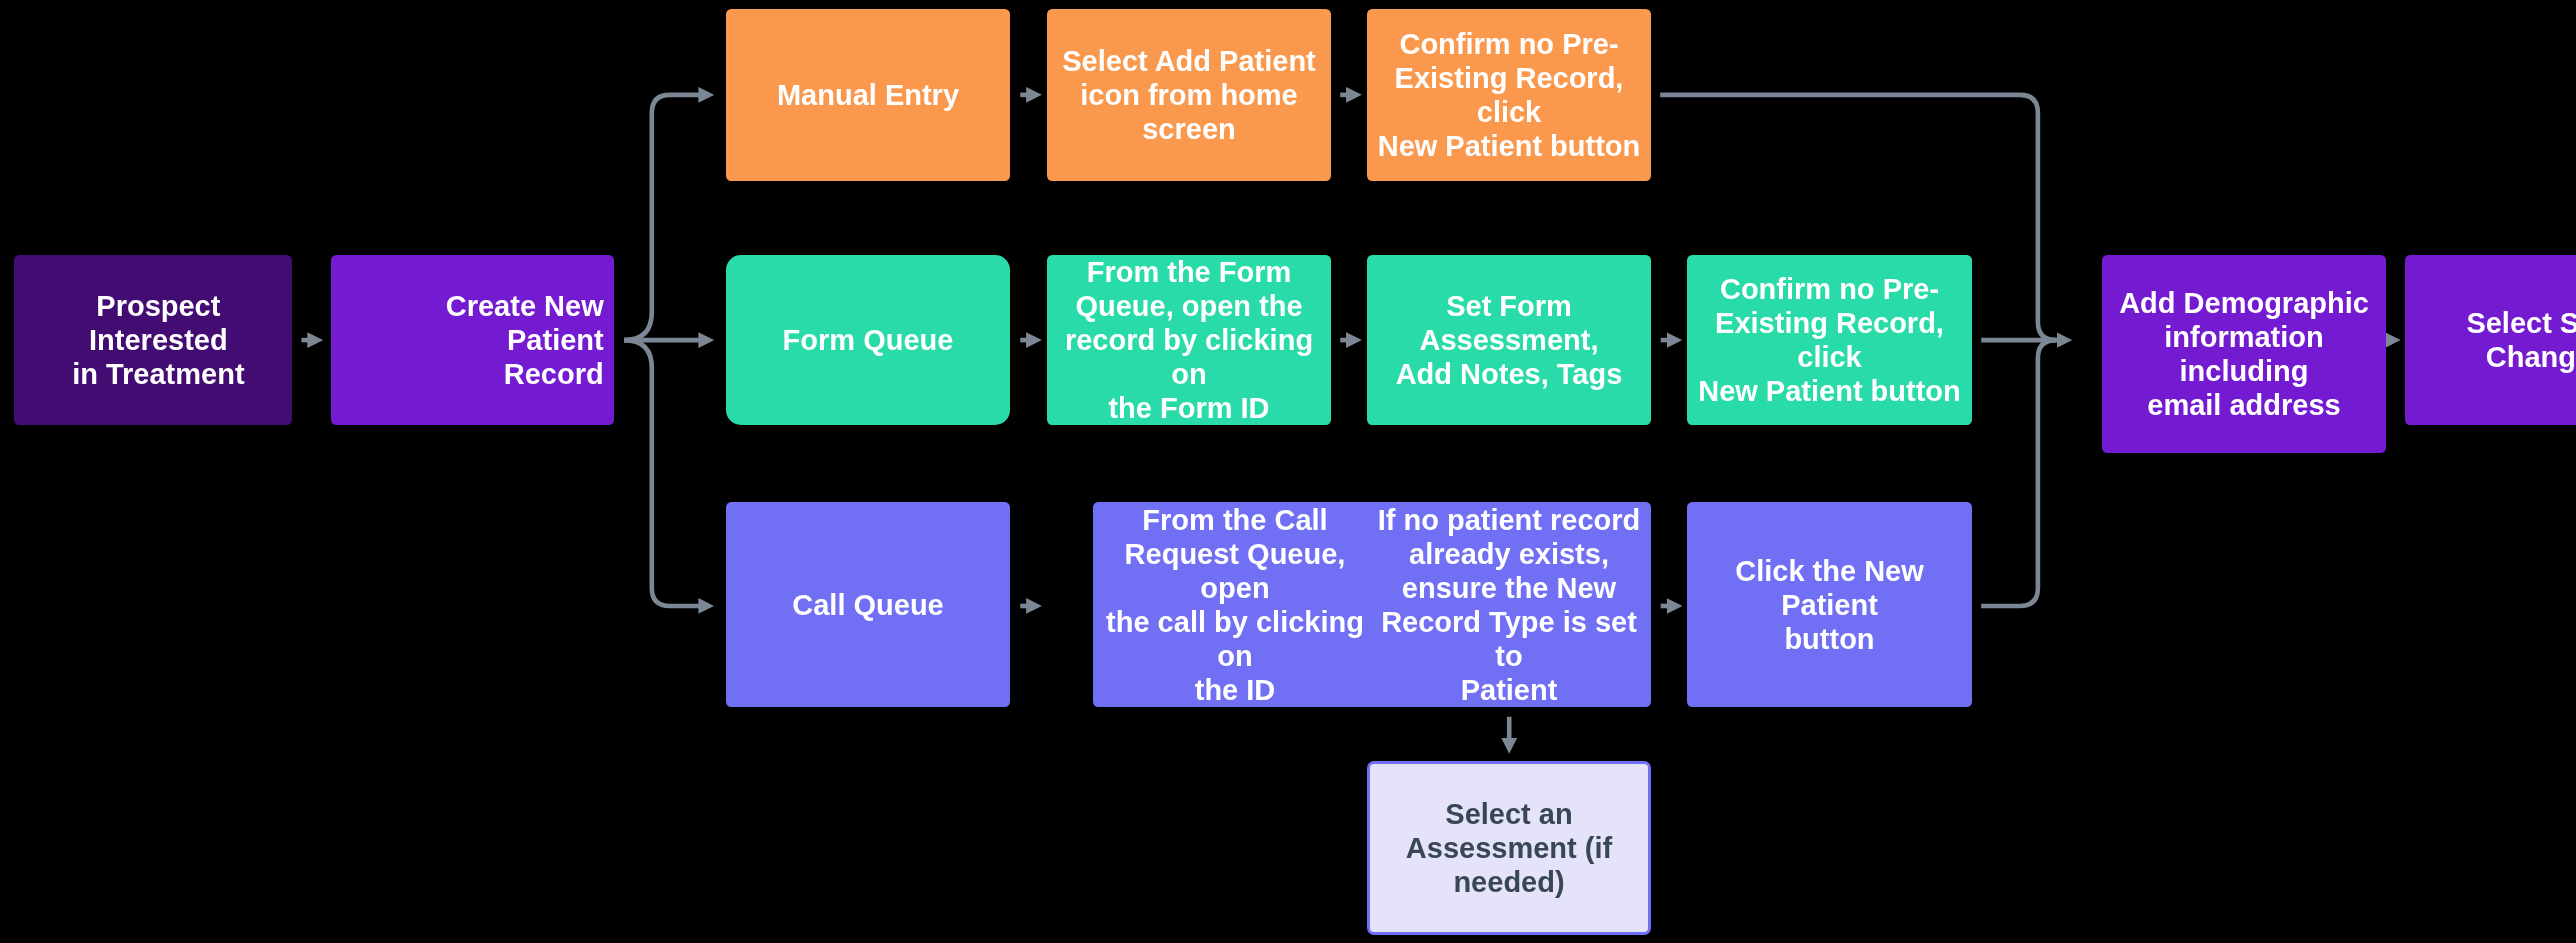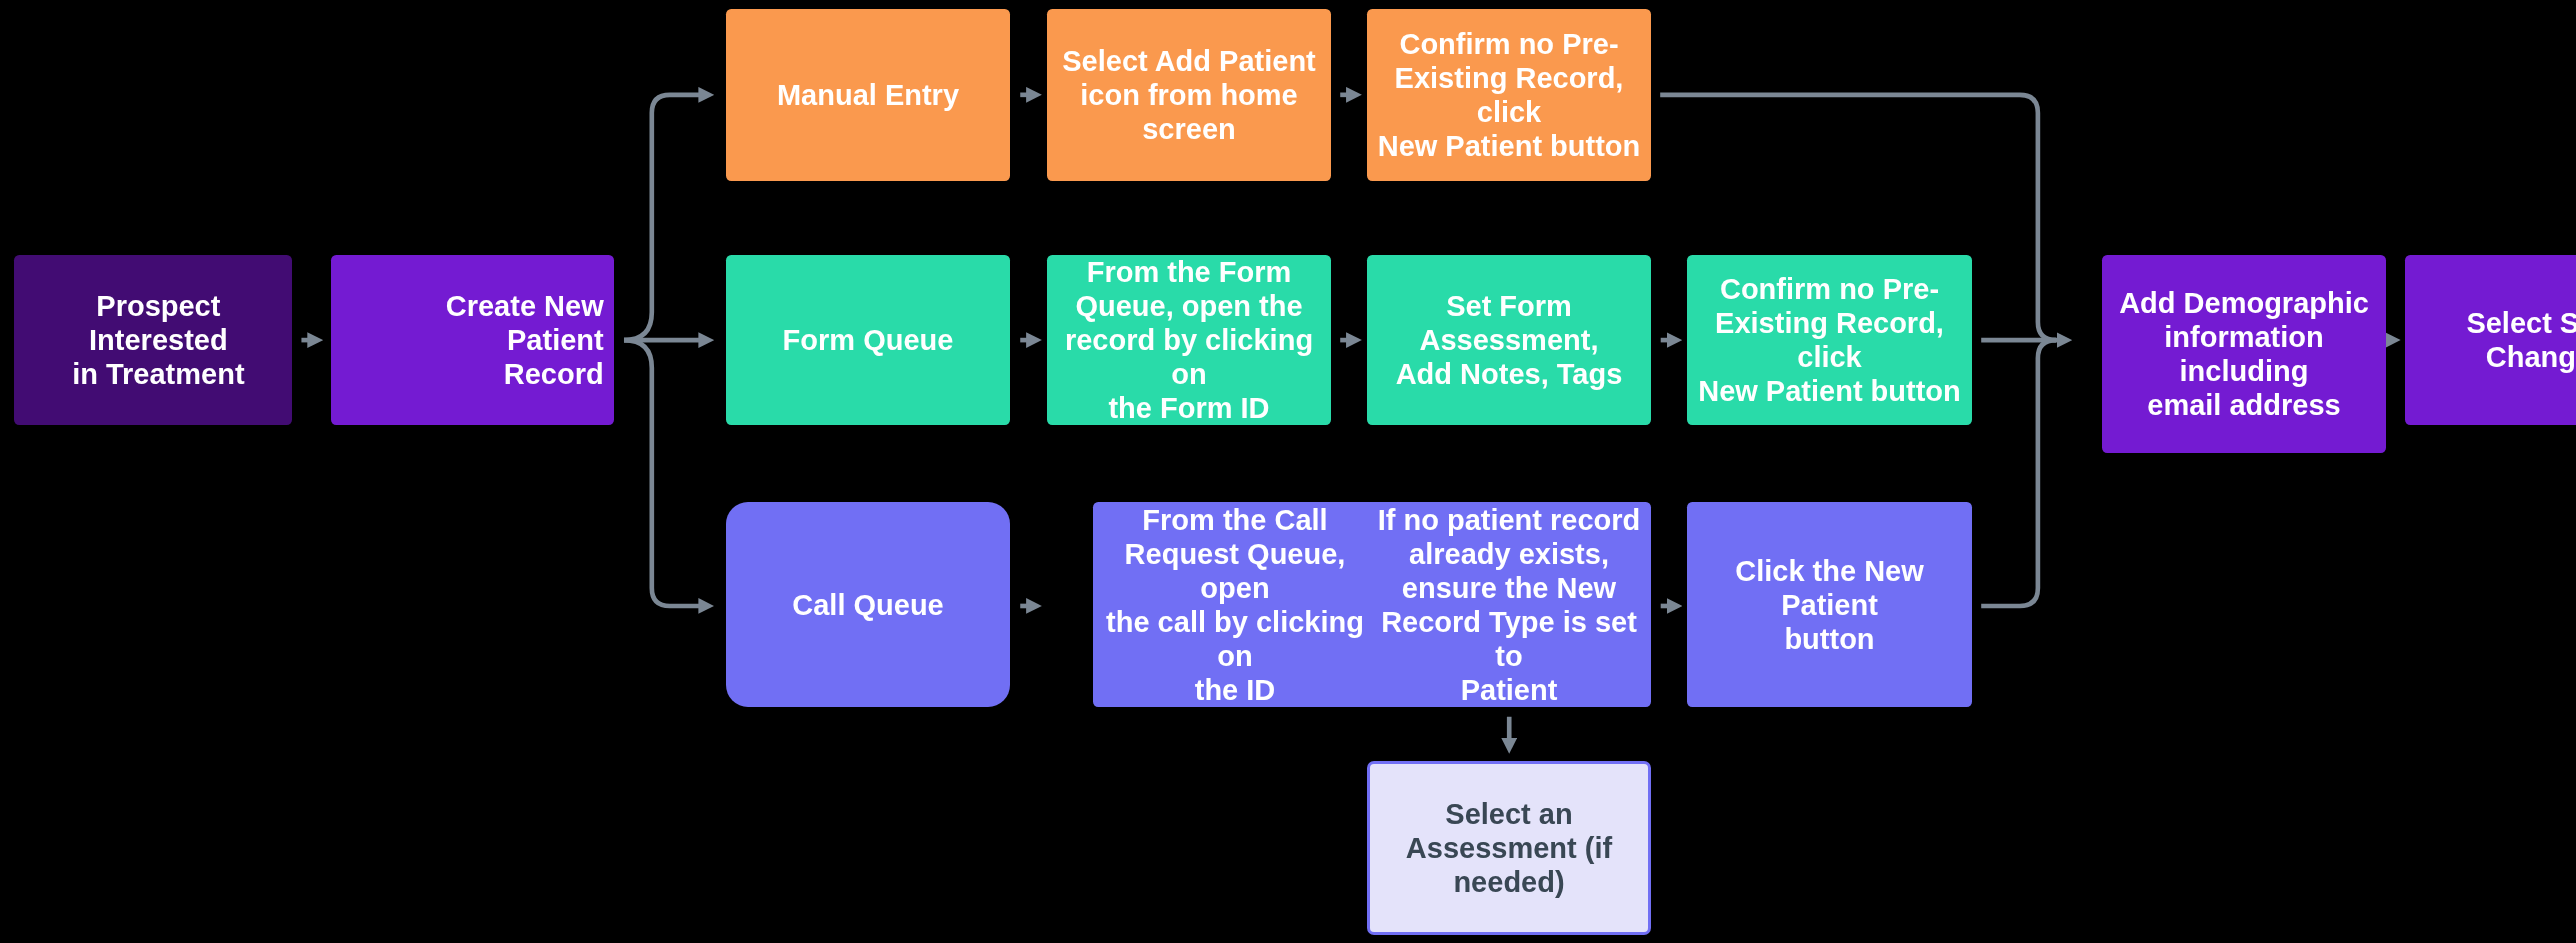--- a/index.html
+++ b/index.html
@@ -57,25 +57,25 @@
     background: var(--c-lavender_fill, #E4E3FA);
     border: 3.1px solid var(--c-lavender_border, #716FF4);
     color: var(--c-lavender_text, #394754);
     border-radius: 7px;
   }
   .n0  { left: 14px;   top: 255px;  width: 278px; height: 170px; padding-left: 21px; }
   .n1  { left: 331px;  top: 255px;  width: 283px; height: 170px; text-align: right; }
   .n2  { left: 726px; top: 8.8px;   width: 284px; height: 172px; }
   .n3  { left: 1047px; top: 8.8px;   width: 284px; height: 172px; }
   .n4  { left: 1367px; top: 8.8px;   width: 284px; height: 172px; }
-  .n5  { left: 726px; top: 255px;  width: 284px; height: 170px; }
+  .n5  { left: 726px; top: 255px;  width: 284px; height: 170px; border-radius: 15px; }
   .n6  { left: 1047px; top: 255px;  width: 284px; height: 170px; }
   .n7  { left: 1367px; top: 255px;  width: 284px; height: 170px; }
   .n8  { left: 1687px; top: 255px;  width: 285px; height: 170px; }
-  .n9  { left: 726px; top: 502px;  width: 284px; height: 205px; border-radius: 22px; }
+  .n9  { left: 726px; top: 502px;  width: 284px; height: 205px; }
   .n10 { left: 1093px; top: 502px;  width: 284px; height: 205px; }
   .n11 { left: 1367px; top: 502px;  width: 284px; height: 205px; }
   .n12 { left: 1687px; top: 502px;  width: 285px; height: 205px; }
   .n13 { left: 2086px; top: 255px;  width: 284px; height: 198px; margin-left: 16px; }
   .n14 { left: 2405px; top: 255px;  width: 284px; height: 170px; }
   .n15 { left: 1367px; top: 761px; width: 284px; height: 174px; }
 </style>
 </head>
 <body>
 

